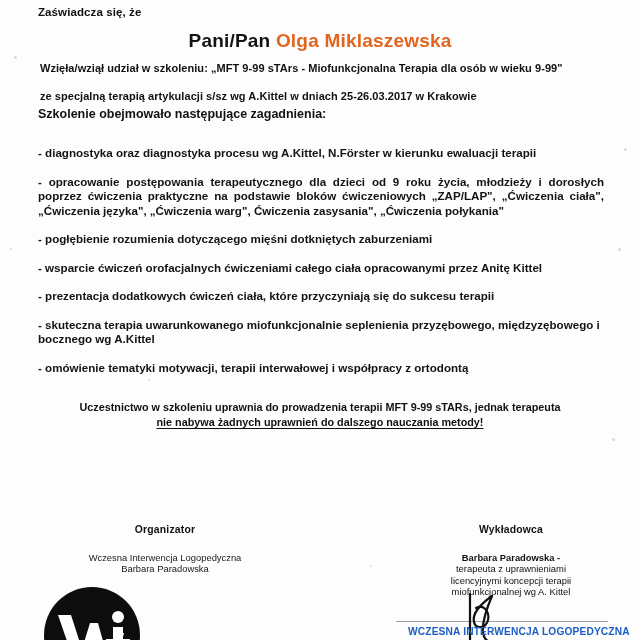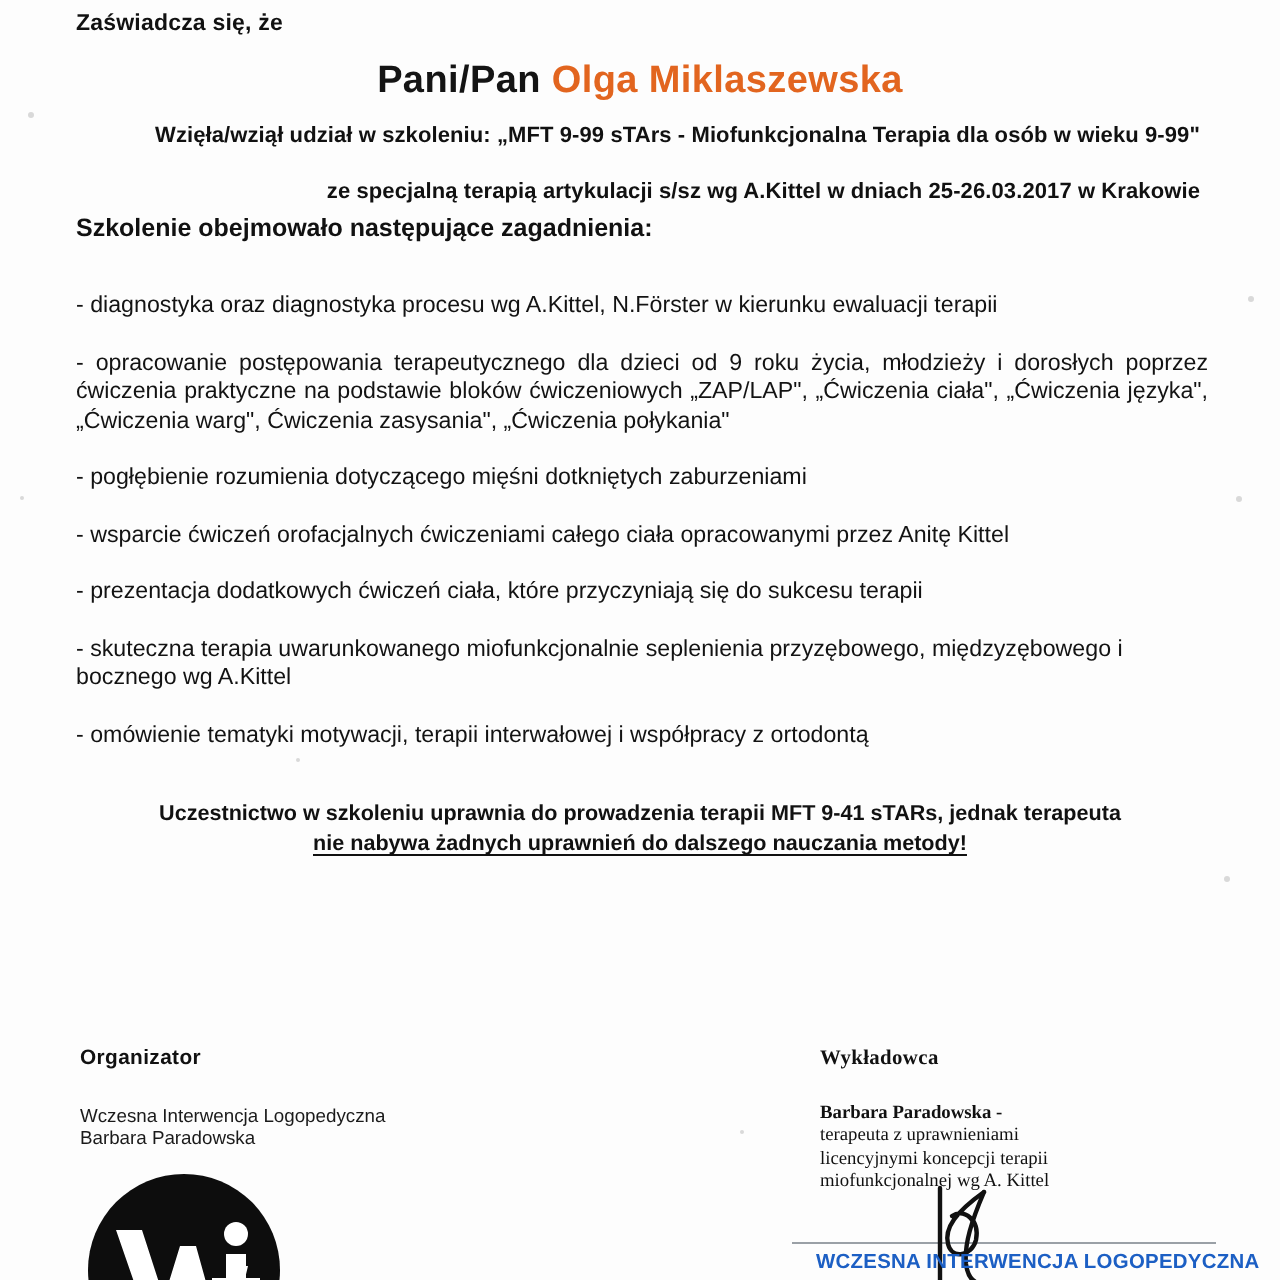--- a/index.html
+++ b/index.html
@@ -44,21 +44,21 @@
     font-weight: bold;
     letter-spacing: 0.2px;
   }
   .recipient-prefix { color: #141414; }
   .recipient-name { color: #e2651f; }
 
   .course-line {
     position: absolute;
     left: 40px;
     right: 40px;
-    text-align: right;
+    text-align: left;
     font-size: 11px;
     font-weight: bold;
     letter-spacing: 0.05px;
   }
   .course-line.l1 { top: 62px; }
   .course-line.l2 { top: 78px; margin-top: 12px; }
 
   
   .section-title {
     position: absolute;
@@ -69,21 +69,21 @@
   }
 
   .bullets {
     position: absolute;
     left: 38px;
     right: 36px;
     top: 146px;
   }
   .bullet {
     font-size: 11.6px;
-    font-weight: normal;
+    font-weight: bold;
     line-height: 14.5px;
     margin-bottom: 14px;
     color: #131313;
   }
   .bullet.justify {
     text-align: justify;
   }
 
   
   .notice {
@@ -99,23 +99,24 @@
   .notice .underline {
     text-decoration: underline;
     text-underline-offset: 2px;
   }
 
   
   .sig-block {
     position: absolute;
     font-size: 9.4px;
     line-height: 11.5px;
+    text-align: center;
   }
   .sig-left  { left: 40px;  top: 524px; width: 250px; }
-  .sig-right { left: 410px; top: 524px; width: 230px; font-family: Liberation Serif, serif; }
+  .sig-right { left: 396px; top: 524px; width: 230px; }
 
   .sig-role {
     font-weight: bold;
     font-size: 10.4px;
     margin-bottom: 16px;
     letter-spacing: 0.2px;
   }
   .sig-org-line { color: #1a1a1a; }
   .sig-name-bold { font-weight: bold; }
 
@@ -194,21 +195,21 @@
     <div class="bullet">- diagnostyka oraz diagnostyka procesu wg A.Kittel, N.Förster w kierunku ewaluacji terapii</div>
     <div class="bullet justify">- opracowanie postępowania terapeutycznego dla dzieci od 9 roku życia, młodzieży i dorosłych poprzez ćwiczenia praktyczne na podstawie bloków ćwiczeniowych „ZAP/LAP", „Ćwiczenia ciała", „Ćwiczenia języka", „Ćwiczenia warg", Ćwiczenia zasysania", „Ćwiczenia połykania"</div>
     <div class="bullet">- pogłębienie rozumienia dotyczącego mięśni dotkniętych zaburzeniami</div>
     <div class="bullet">- wsparcie ćwiczeń orofacjalnych ćwiczeniami całego ciała opracowanymi przez Anitę  Kittel</div>
     <div class="bullet">- prezentacja dodatkowych ćwiczeń ciała, które przyczyniają się do sukcesu terapii</div>
     <div class="bullet">- skuteczna terapia  uwarunkowanego miofunkcjonalnie seplenienia przyzębowego, międzyzębowego i bocznego wg A.Kittel</div>
     <div class="bullet">- omówienie tematyki motywacji, terapii interwałowej i współpracy z ortodontą</div>
   </div>
 
   <div class="notice">
-    <div>Uczestnictwo w szkoleniu uprawnia do prowadzenia terapii  MFT 9-41 sTARs, jednak terapeuta</div>
+    <div>Uczestnictwo w szkoleniu uprawnia do prowadzenia terapii  MFT 9-99 sTARs, jednak terapeuta</div>
     <div class="underline">nie nabywa żadnych uprawnień do dalszego nauczania metody!</div>
   </div>
 
   <div class="sig-block sig-left">
     <div class="sig-role">Organizator</div>
     <div class="sig-org-line">Wczesna Interwencja Logopedyczna</div>
     <div class="sig-org-line">Barbara Paradowska</div>
   </div>
 
   <div class="logo">

